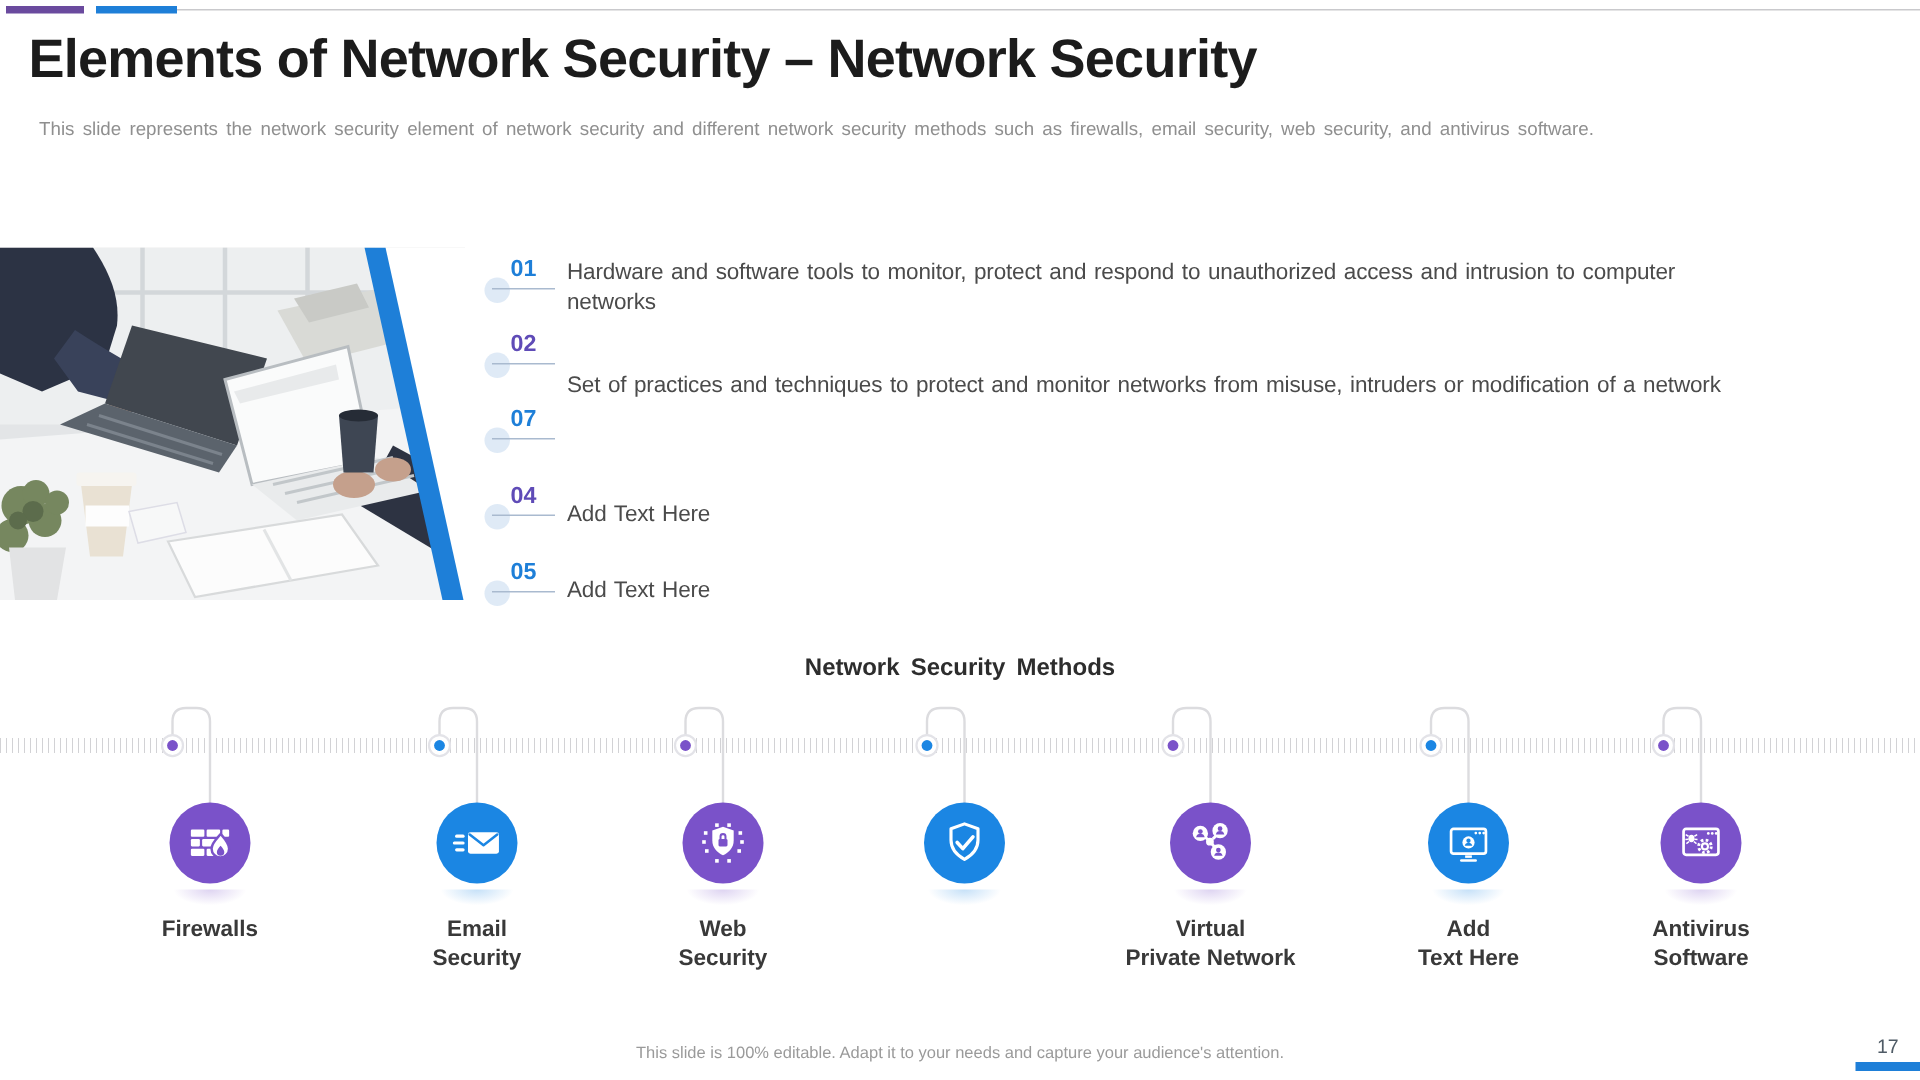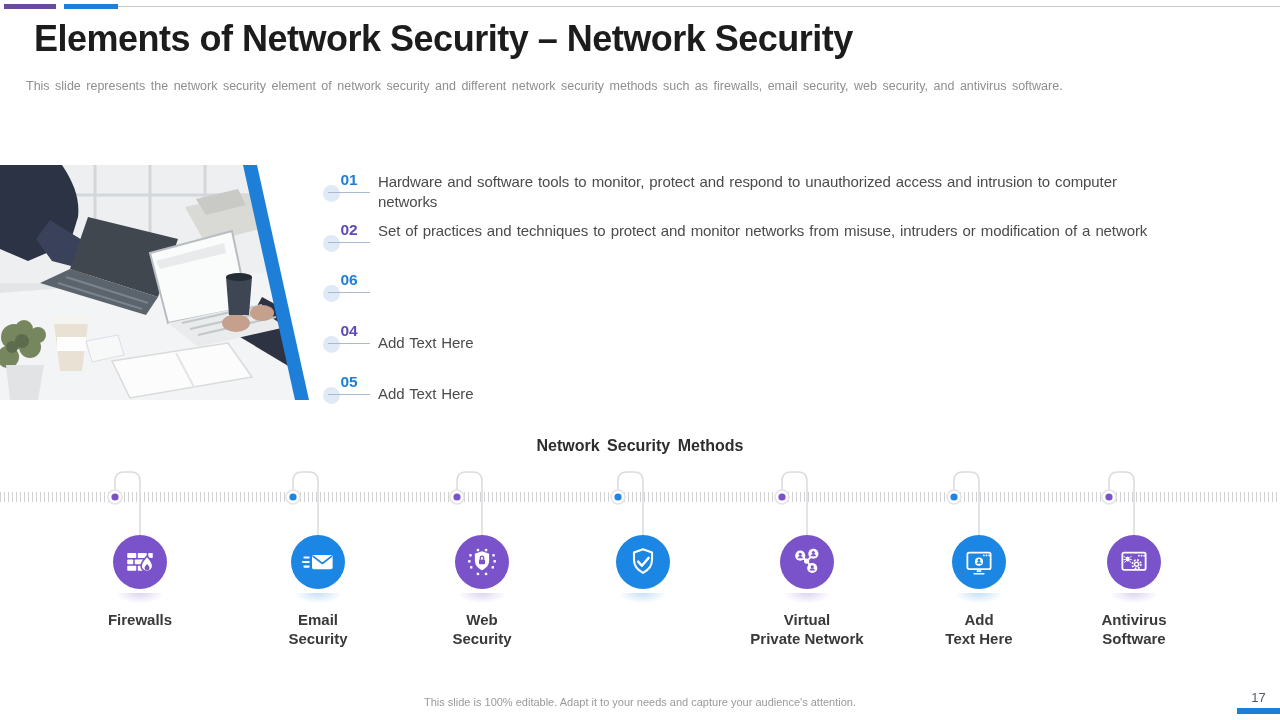--- a/index.html
+++ b/index.html
@@ -8,21 +8,21 @@
     background:#ffffff;font-family:"Liberation Sans","DejaVu Sans",sans-serif;
     -webkit-font-smoothing:antialiased;
   }
   
   .seg{position:absolute;top:4px;height:5px;}
   .seg.purple{left:4px;width:52px;background:var(--purple,#6a4a9e);}
   .seg.blue{left:64px;width:54px;background:var(--blue,#1e7fd8);}
   .top-rule{position:absolute;top:6px;left:118px;right:0;height:1px;background:#c9c9cc;}
 
   h1.title{
-    position:absolute;left:34px;top:18px;margin:0;
+    position:absolute;left:19px;top:18px;margin:0;
     font-size:36px;font-weight:700;color:#1c1c1c;letter-spacing:-.5px;
   }
   .subtitle{
     position:absolute;left:26px;top:79px;margin:0;max-width:1100px;
     font-size:12.5px;color:#8f8f8f;word-spacing:2px;
   }
 
   .photo{position:absolute;left:0;top:165px;width:310px;height:235px;}
 
   
@@ -141,26 +141,26 @@
         <span class="halo"></span>
         <span class="num" style="color:#1e7fd8">01</span>
       </div>
       <div class="ptext" style="max-width:740px;margin-top:1px">Hardware and software tools to monitor, protect and respond to unauthorized access and intrusion to computer networks</div>
     </div>
     <div class="point" style="top: 221px;">
       <div class="numwrap">
         <span class="halo"></span>
         <span class="num" style="color:#5f4bb7">02</span>
       </div>
-      <div class="ptext" style="max-width:900px;margin-top:0">Set of practices and techniques to protect and monitor networks from misuse, intruders or modification of a network</div>
+      <div class="ptext" style="max-width:900px;margin-top:26px">Set of practices and techniques to protect and monitor networks from misuse, intruders or modification of a network</div>
     </div>
     <div class="point" style="top: 271px;">
       <div class="numwrap">
         <span class="halo"></span>
-        <span class="num" style="color:#1e7fd8">06</span>
+        <span class="num" style="color:#1e7fd8">07</span>
       </div>
     </div>
     <div class="point" style="top: 322px;">
       <div class="numwrap">
         <span class="halo"></span>
         <span class="num" style="color:#5f4bb7">04</span>
       </div>
       <div class="ptext" style="max-width:900px;margin-top:11px">Add Text Here</div>
     </div>
     <div class="point" style="top: 373px;">

